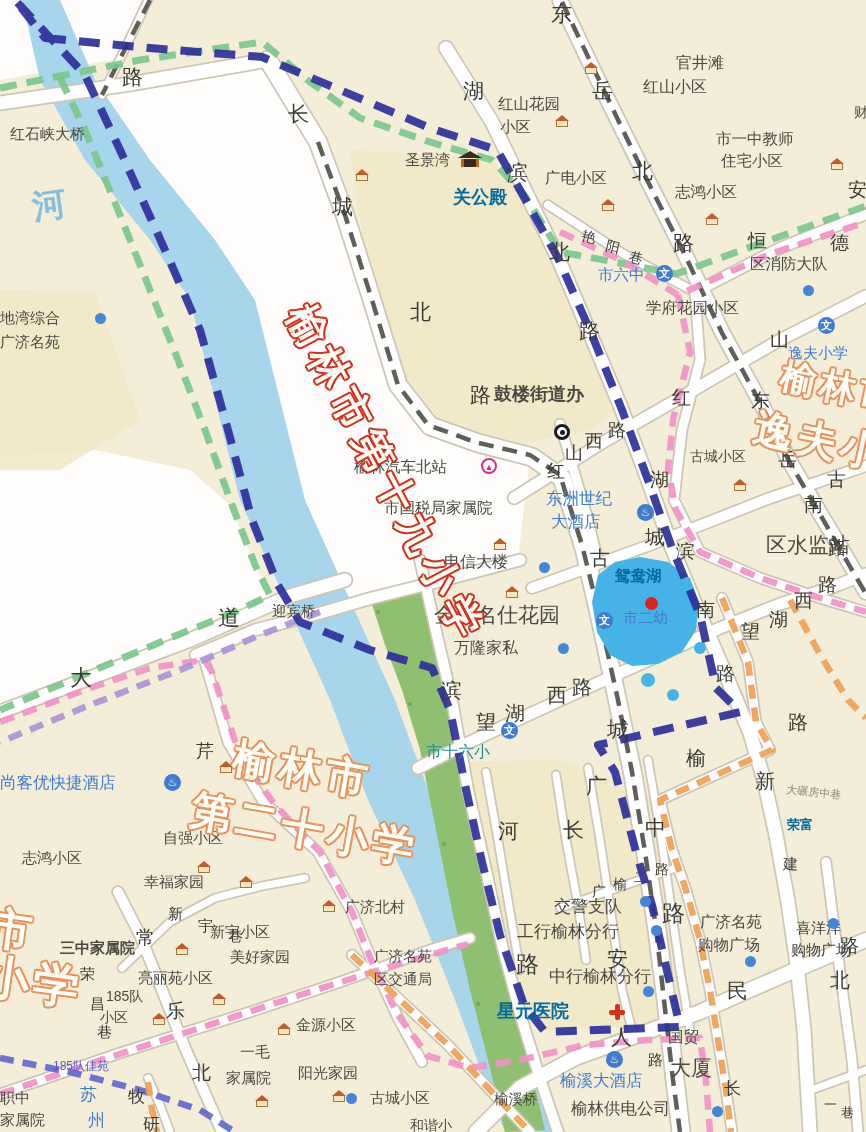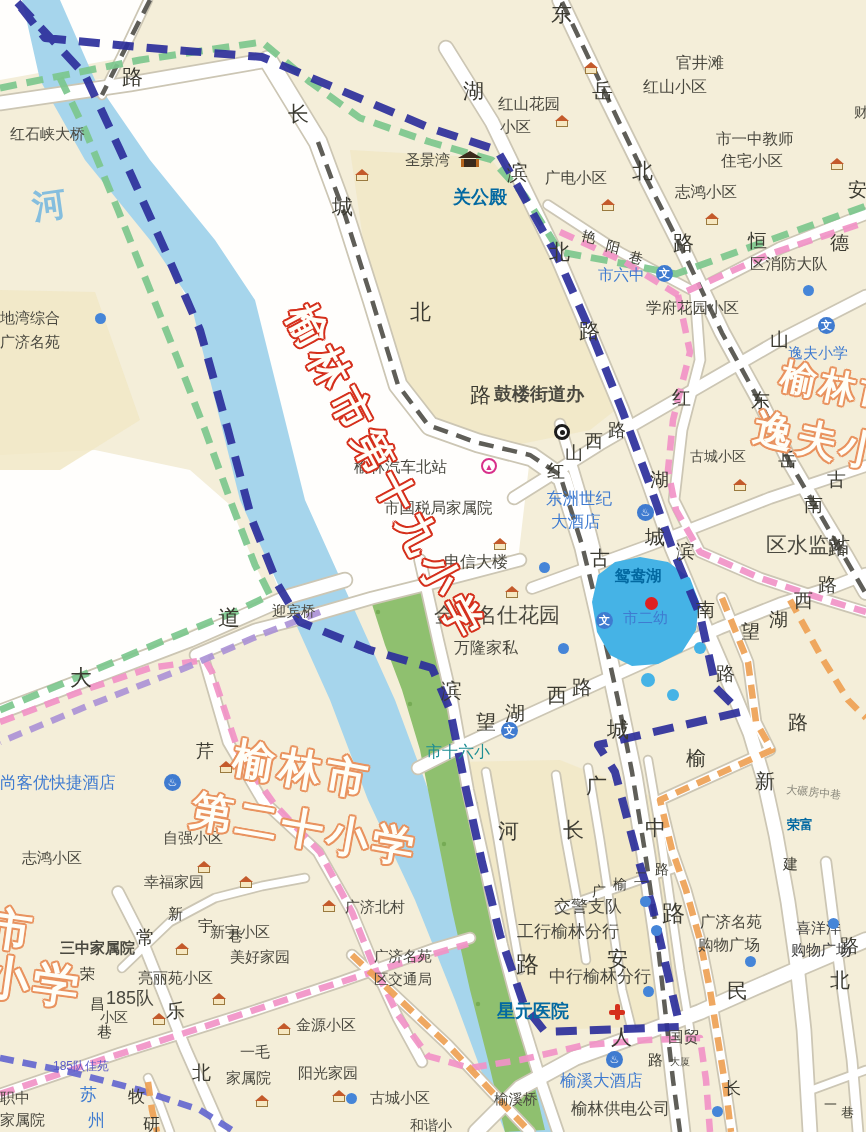--- a/index.html
+++ b/index.html
@@ -268,21 +268,21 @@
     <span class="lbl c-g" style="left: 272px; top: 604px; font-size: 14.5px;">迎宾桥</span>
     <span class="lbl c-b" style="left: 0px; top: 774px; font-size: 16.5px;">尚客优快捷酒店</span>
     <span class="lbl c-g" style="left: 163px; top: 830px; font-size: 15px;">自强小区</span>
     <span class="lbl c-g" style="left: 22px; top: 850px; font-size: 15px;">志鸿小区</span>
     <span class="lbl c-g" style="left: 144px; top: 874px; font-size: 15px;">幸福家园</span>
     <span class="lbl c-g" style="left: 345px; top: 899px; font-size: 15px;">广济北村</span>
     <span class="lbl c-g" style="left: 210px; top: 924px; font-size: 15px;">新宇小区</span>
     <span class="lbl c-g" style="left: 230px; top: 949px; font-size: 15px;">美好家园</span>
     <span class="lbl c-g" style="left: 60px; top: 940px; font-size: 15px; font-weight: bold;">三中家属院</span>
     <span class="lbl c-g" style="left: 138px; top: 970px; font-size: 15px;">亮丽苑小区</span>
-    <span class="lbl c-g" style="left: 106px; top: 989px; font-size: 18px;">185队</span>
+    <span class="lbl c-g" style="left: 106px; top: 989px; font-size: 14px;">185队</span>
     <span class="lbl c-g" style="left: 100px; top: 1010px; font-size: 14px;">小区</span>
     <span class="lbl c-g" style="left: 374px; top: 949px; font-size: 14.5px;">广济名苑</span>
     <span class="lbl c-g" style="left: 374px; top: 972px; font-size: 14.5px;">区交通局</span>
     <span class="lbl c-g" style="left: 296px; top: 1017px; font-size: 15px;">金源小区</span>
     <span class="lbl c-g" style="left: 240px; top: 1044px; font-size: 15px;">一毛</span>
     <span class="lbl c-g" style="left: 226px; top: 1070px; font-size: 15px;">家属院</span>
     <span class="lbl c-g" style="left: 298px; top: 1065px; font-size: 15px;">阳光家园</span>
     <span class="lbl c-g" style="left: 370px; top: 1090px; font-size: 15px;">古城小区</span>
     <span class="lbl c-i" style="left: 53px; top: 1060px; font-size: 12px;">185队佳苑</span>
     <span class="lbl c-b" style="left: 80px; top: 1086px; font-size: 17px;">苏</span>
@@ -293,21 +293,21 @@
     <span class="lbl c-g" style="left: 554px; top: 898px; font-size: 17px;">交警支队</span>
     <span class="lbl c-g" style="left: 517px; top: 923px; font-size: 17px;">工行榆林分行</span>
     <span class="lbl c-g" style="left: 549px; top: 968px; font-size: 17px;">中行榆林分行</span>
     <span class="lbl c-r" style="left: 497px; top: 1002px; font-size: 18px;">星元医院</span>
     <span class="lbl c-g" style="left: 700px; top: 914px; font-size: 15.5px;">广济名苑</span>
     <span class="lbl c-g" style="left: 698px; top: 937px; font-size: 15.5px;">购物广场</span>
     <span class="lbl c-o" style="left: 796px; top: 872px; font-size: 15px;">喜洋洋</span>
     <span class="lbl c-o" style="left: 791px; top: 894px; font-size: 15px;">购物广场</span>
     <span class="lbl c-r" style="left: 787px; top: 818px; font-size: 13px;">荣富</span>
     <span class="lbl c-g" style="left: 668px; top: 1029px; font-size: 15.5px;">国贸</span>
-    <span class="lbl c-g" style="left: 670px; top: 1057px; font-size: 10px;">大厦</span>
+    <span class="lbl c-g" style="left: 670px; top: 1057px; font-size: 21px;">大厦</span>
     <span class="lbl c-rd" style="left: 648px; top: 1052px; font-size: 15px;">路</span>
     <span class="lbl c-b" style="left: 560px; top: 1072px; font-size: 16.5px;">榆溪大酒店</span>
     <span class="lbl c-g" style="left: 571px; top: 1100px; font-size: 16.5px;">榆林供电公司</span>
     <span class="lbl c-g" style="left: 494px; top: 1092px; font-size: 14.5px;">榆溪桥</span>
     <span class="hollow hollow-red" style="left: 322px; top: 295px; font-size: 40px; letter-spacing: 7px; transform: rotate(62deg);">榆林市第十九小学</span>
     <span class="hollow hollow-orange" style="left: 238px; top: 730px; font-size: 42px; letter-spacing: 5px; transform: rotate(10deg);">榆林市</span>
     <span class="hollow hollow-orange" style="left: 196px; top: 782px; font-size: 42px; letter-spacing: 4px; transform: rotate(10deg);">第二十小学</span>
     <span class="hollow hollow-orange" style="left: 786px; top: 352px; font-size: 36px; letter-spacing: 4px; transform: rotate(12deg);">榆林市</span>
     <span class="hollow hollow-orange" style="left: 760px; top: 400px; font-size: 40px; letter-spacing: 4px; transform: rotate(12deg);">逸夫小学</span>
     <span class="hollow hollow-orange" style="left: -8px; top: 898px; font-size: 44px; letter-spacing: 0px; transform: rotate(8deg);">市</span>

